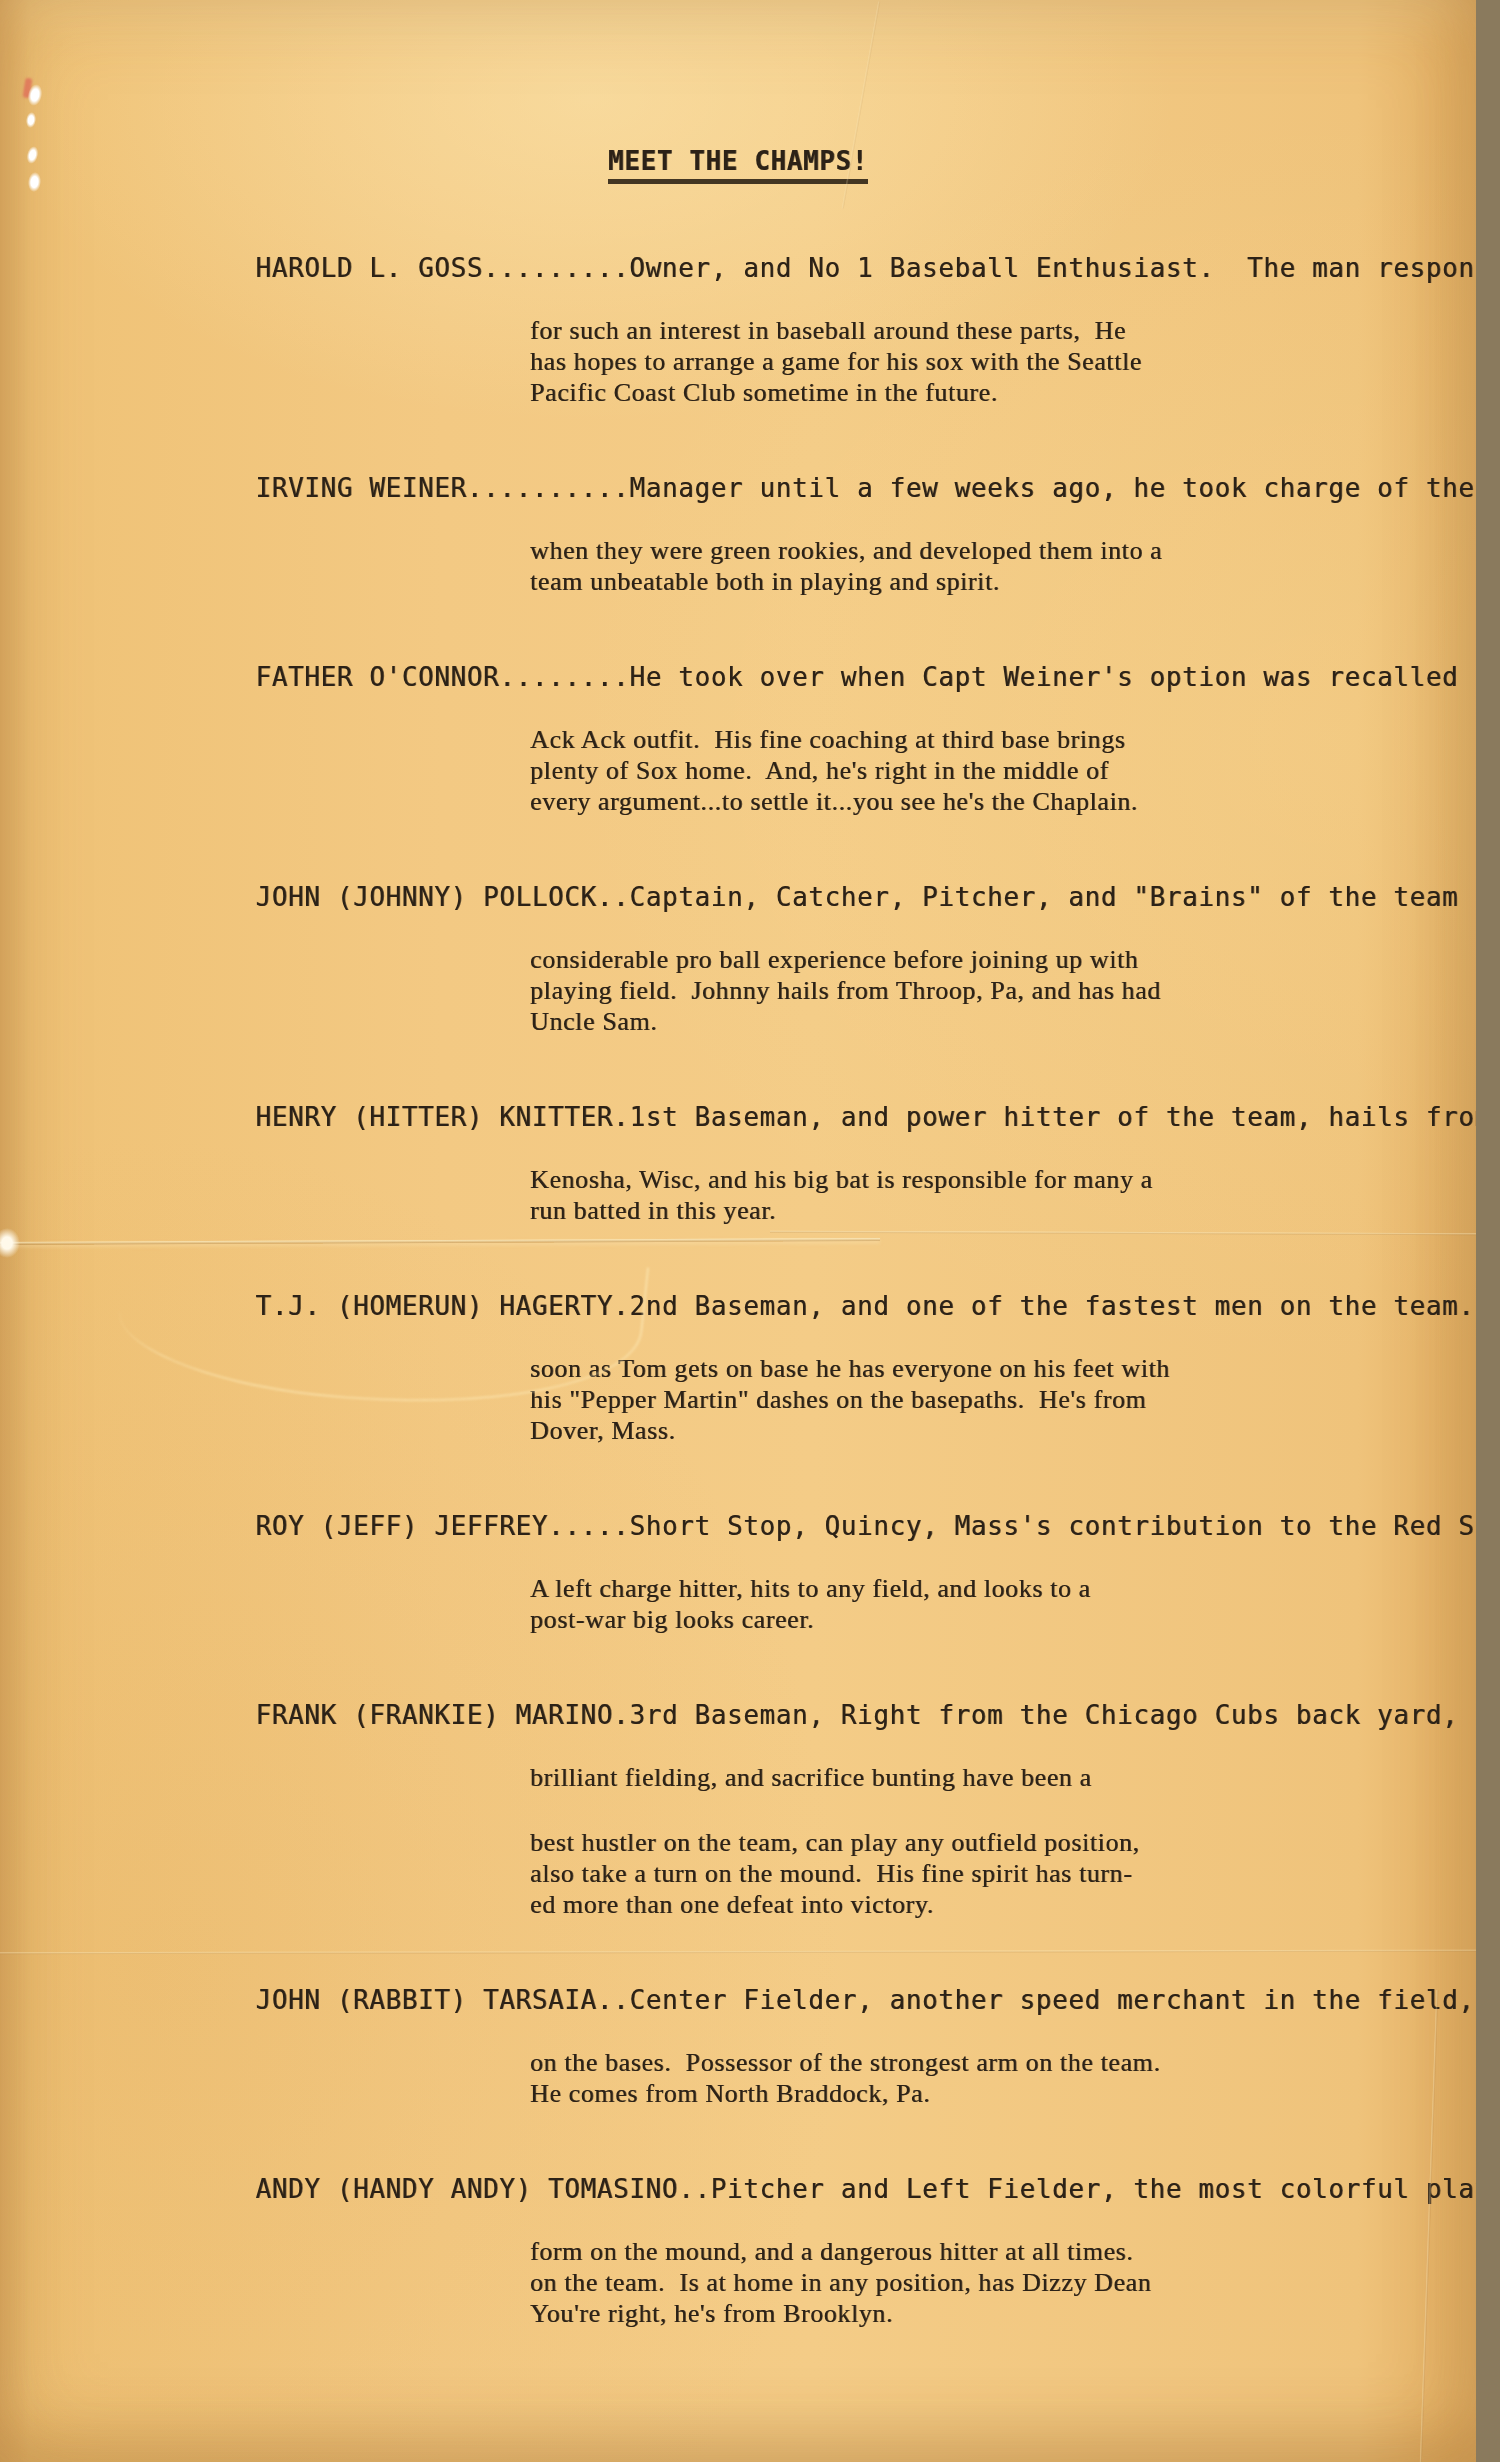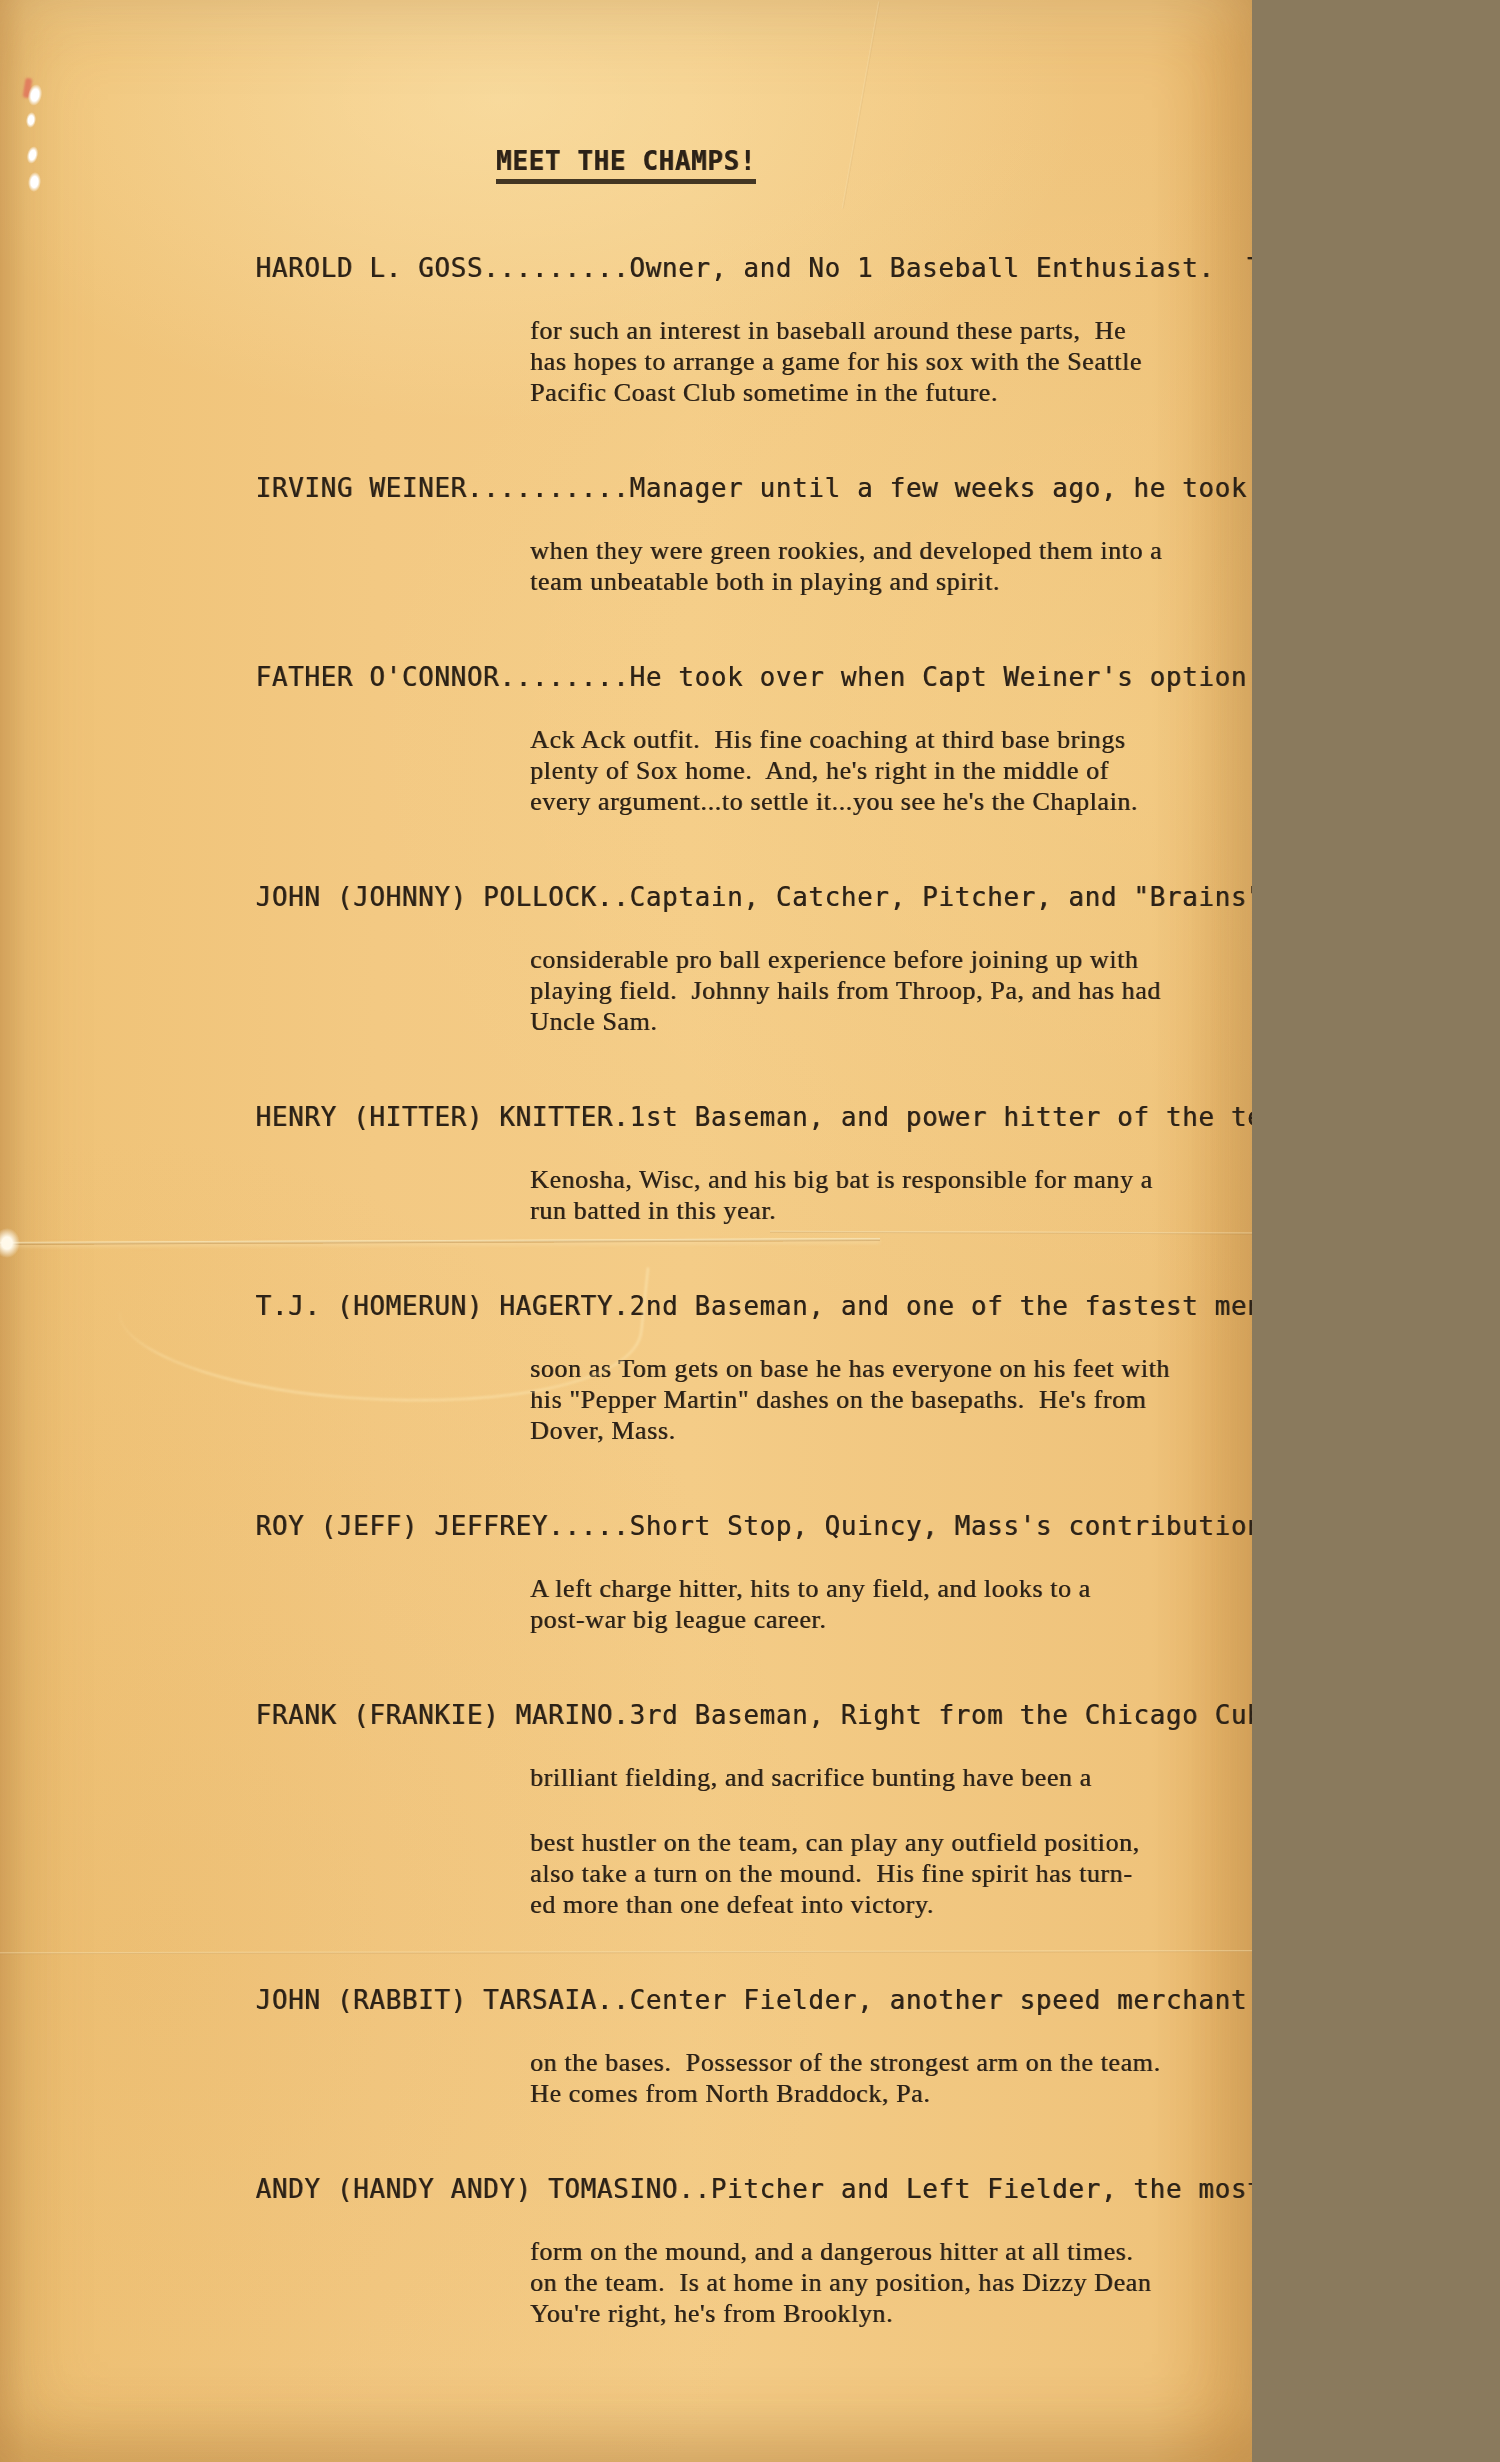--- a/index.html
+++ b/index.html
@@ -5,21 +5,21 @@
   html, body {
     margin: 0;
     padding: 0;
     width: 1500px;
     height: 2462px;
     background: #8a7a5d;
     font-family: "DejaVu Sans Mono", "Liberation Mono", monospace;
   }
   .paper {
     position: relative;
-    width: 1252px;
+    width: 1476px;
     height: 2462px;
     overflow: hidden;
     background:
       radial-gradient(900px 500px at 40% 4%, rgba(255,240,190,0.40), rgba(255,240,190,0) 65%),
       radial-gradient(1100px 900px at 90% 30%, rgba(255,228,160,0.20), rgba(255,228,160,0) 70%),
       radial-gradient(1000px 1200px at 10% 80%, rgba(220,165,85,0.18), rgba(220,165,85,0) 70%),
       linear-gradient(90deg, #e3b065 0%, #efc276 2%, #f3c983 30%, #f4cc87 55%, #efc37b 92%, #e2ae62 100%);
     box-shadow:
       inset 0 0 90px rgba(150,95,30,0.28),
       inset 0 -25px 60px rgba(140,85,25,0.22),
@@ -173,21 +173,21 @@
   <div class="line cont">soon as Tom gets on base he has everyone on his feet with</div>
           <div class="line cont">his "Pepper Martin" dashes on the basepaths.  He's from</div>
           <div class="line cont">Dover, Mass.</div>
         </div>
 
   <div class="entry">
     <div class="line first">
       <span class="ename">ROY (JEFF) JEFFREY</span><span class="dots">.....</span><span class="dtext">Short Stop, Quincy, Mass's contribution to the Red Sox.</span>
     </div>
   <div class="line cont">A left charge hitter, hits to any field, and looks to a</div>
-          <div class="line cont">post-war big league career.</div>
+          <div class="line cont">post-war big looks career.</div>
         </div>
 
   <div class="entry">
     <div class="line first">
       <span class="ename">FRANK (FRANKIE) MARINO</span><span class="dots">.</span><span class="dtext">3rd Baseman, Right from the Chicago Cubs back yard, his</span>
     </div>
   <div class="line cont">brilliant fielding, and sacrifice bunting have been a</div>
         </div>
 
   <div class="entry">

